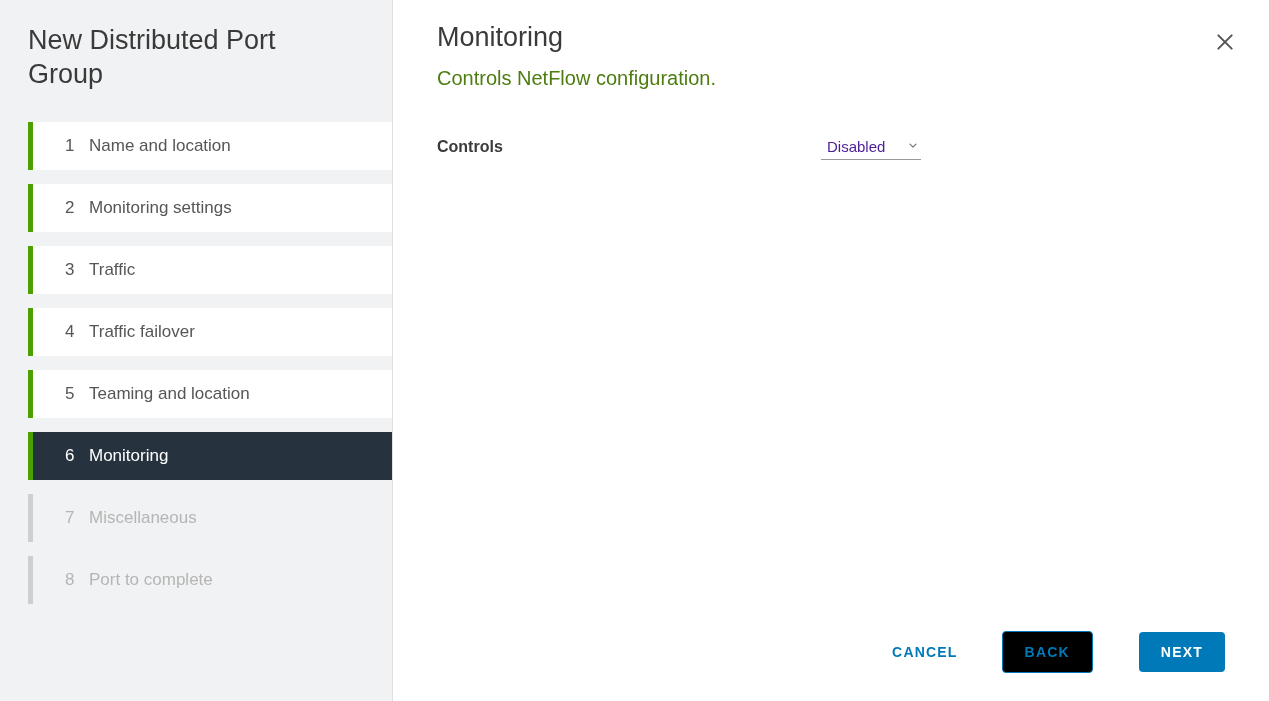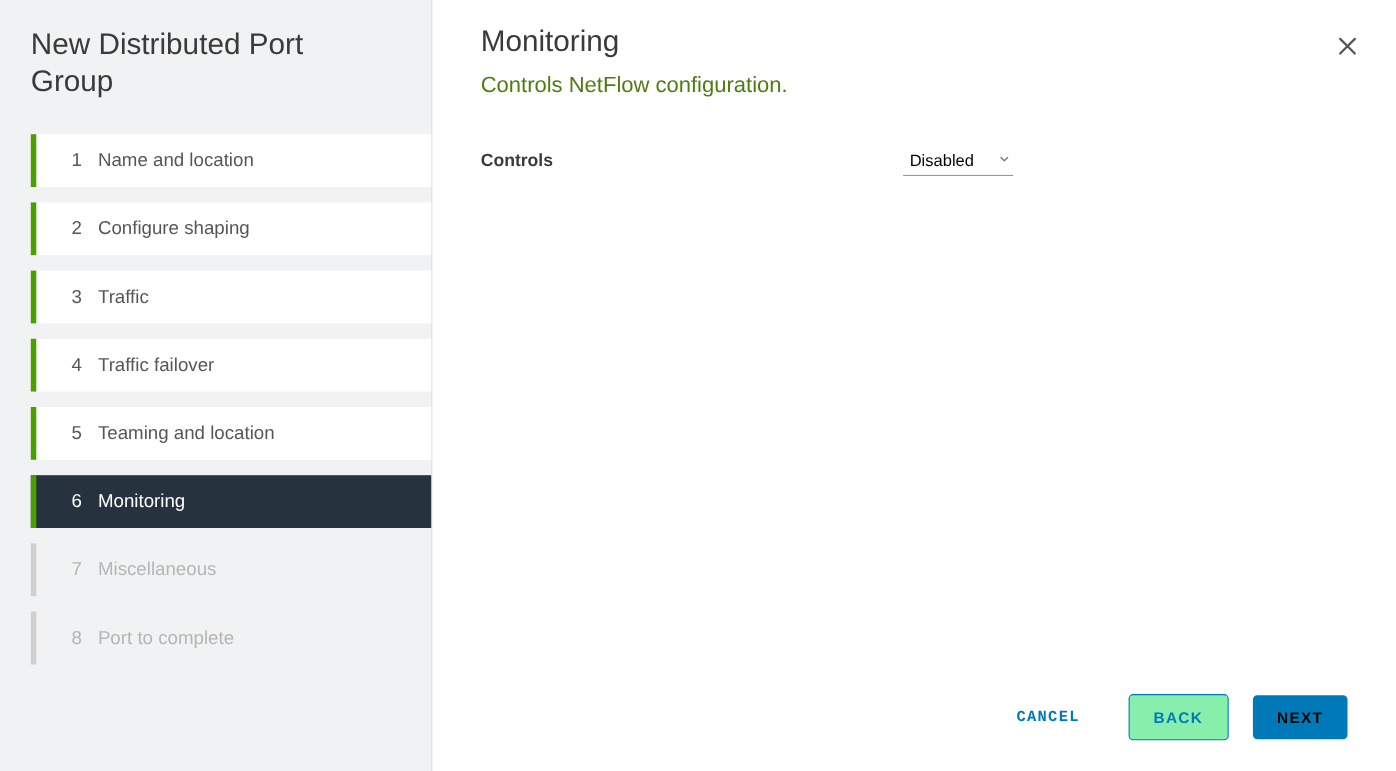--- a/index.html
+++ b/index.html
@@ -119,21 +119,21 @@
     }
 
     .select-wrap {
       position: relative;
       border-bottom: 1px solid #999;
       padding: 4px 24px 4px 6px;
       min-width: 100px;
       cursor: pointer;
       display: flex;
       align-items: center;
-      color: #000000;
+      color: #4c1d95;
       font-size: 15px;
     }
 
     .select-wrap .chev {
       position: absolute;
       right: 2px;
       top: 50%;
       transform: translateY(-55%);
     }
     .select-wrap .chev svg { width: 12px; height: 12px; }
@@ -152,47 +152,47 @@
       font-weight: 600;
       padding: 12px 22px;
       border-radius: 4px;
       cursor: pointer;
       border: none;
       background: none;
     }
 
     .btn-cancel {
       color: #0079b8;
-      font-family: Liberation Mono, monospace;
     }
 
     .btn-back {
       color: #0079b8;
       border: 1px solid #0079b8;
-      background: #86efac;
+      background: #000000;
     }
 
     .btn-next {
       background: #0079b8;
-      color: #000000;
+      color: #ffffff;
+      margin-left: 24px;
     }
   </style>
 </head>
 <body>
 
 <div class="sidebar">
   <div class="sidebar-title">New Distributed Port Group</div>
   <div class="steps">
     <div class="step">
       <span class="num">1</span>
       <span>Name and location</span>
     </div>
     <div class="step">
       <span class="num">2</span>
-      <span>Configure shaping</span>
+      <span>Monitoring settings</span>
     </div>
     <div class="step">
       <span class="num">3</span>
       <span>Traffic</span>
     </div>
     <div class="step">
       <span class="num">4</span>
       <span>Traffic failover</span>
     </div>
     <div class="step">

